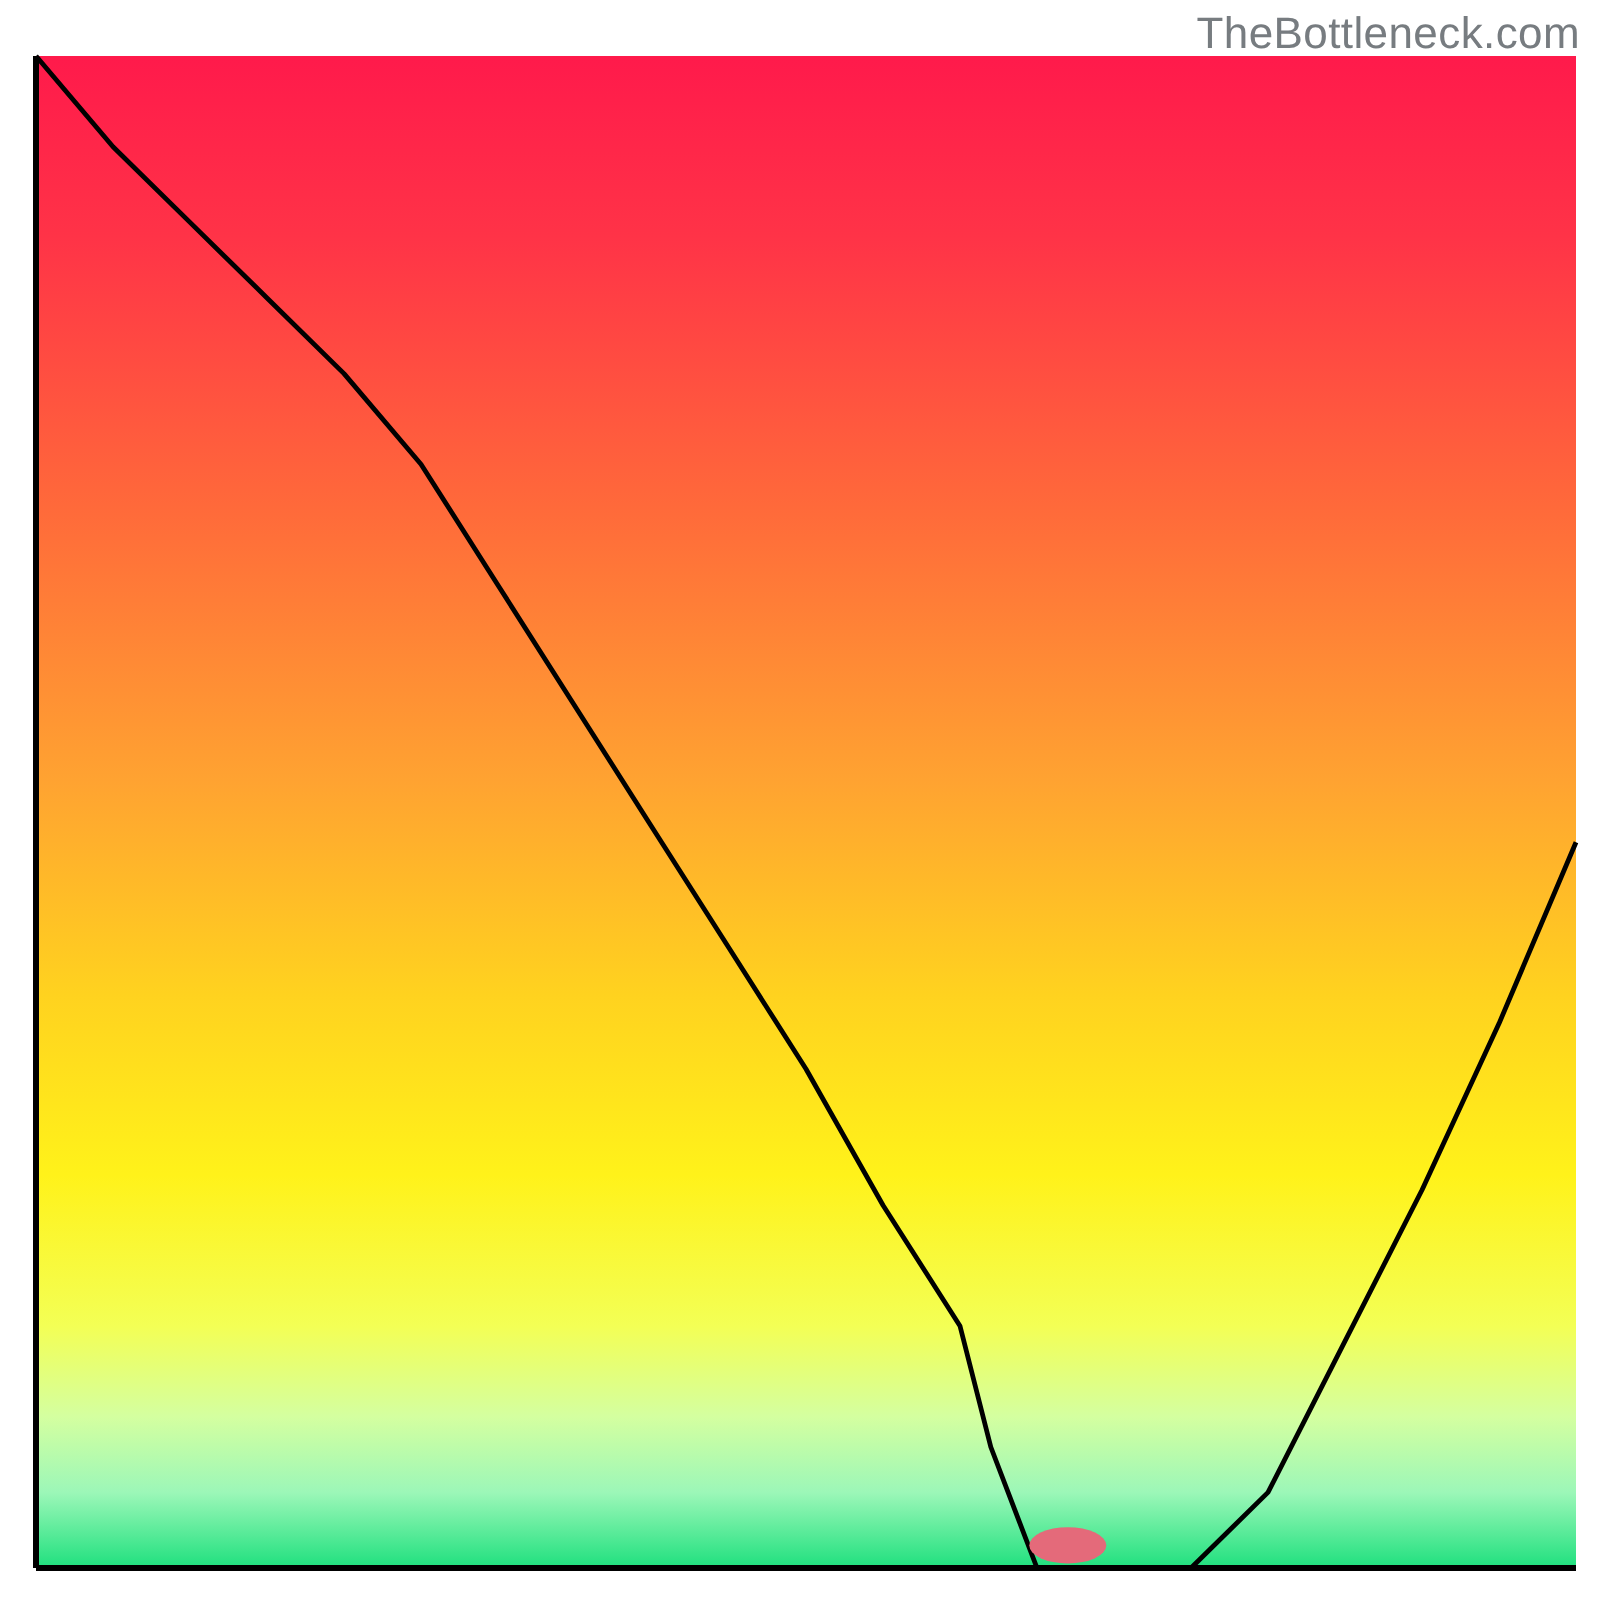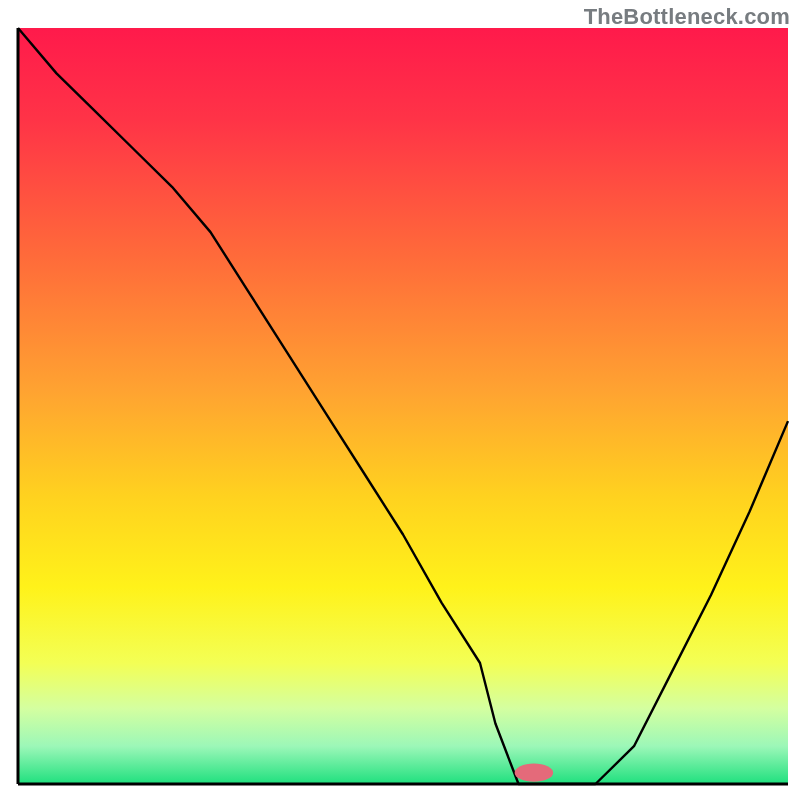--- a/index.html
+++ b/index.html
@@ -13,21 +13,21 @@
   .wrap {
     position: relative;
     width: 800px;
     height: 800px;
   }
   .watermark {
     position: absolute;
     top: 4px;
     right: 10px;
     font-size: 22px;
-    font-weight: 700;
+    font-weight: 400;
     color: #777c80;
     letter-spacing: 0.2px;
   }
   svg {
     position: absolute;
     top: 0;
     left: 0;
   }
 </style>
 </head>

